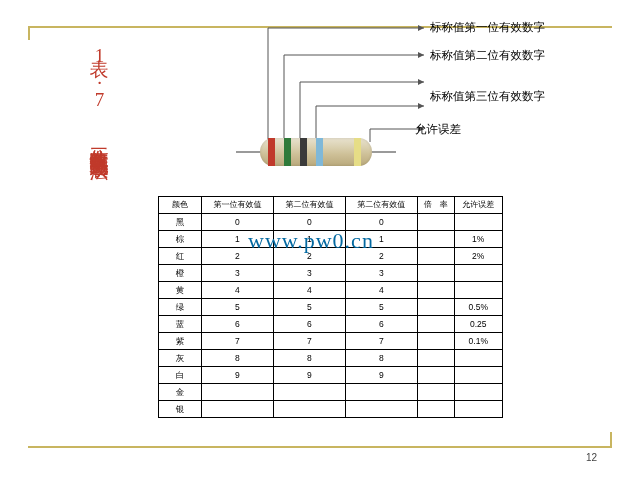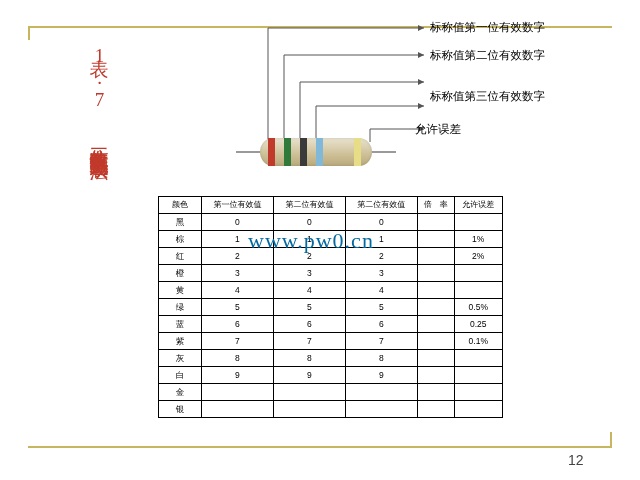--- a/index.html
+++ b/index.html
@@ -159,23 +159,23 @@
     left: 248px;
     top: 228px;
     font-size: 22px;
     color: #0369a1;
     font-family: "Liberation Serif", serif;
     letter-spacing: 1px;
     white-space: nowrap;
   }
   .page-num {
     position: absolute;
-    left: 568px;
+    left: 586px;
     top: 452px;
-    font-size: 14px;
+    font-size: 10px;
     color: #444;
   }
 </style>
 </head>
 <body>
 
 <div id="slide">
 
   <div class="rule-top"></div>
   <div class="corner-tl"></div>

